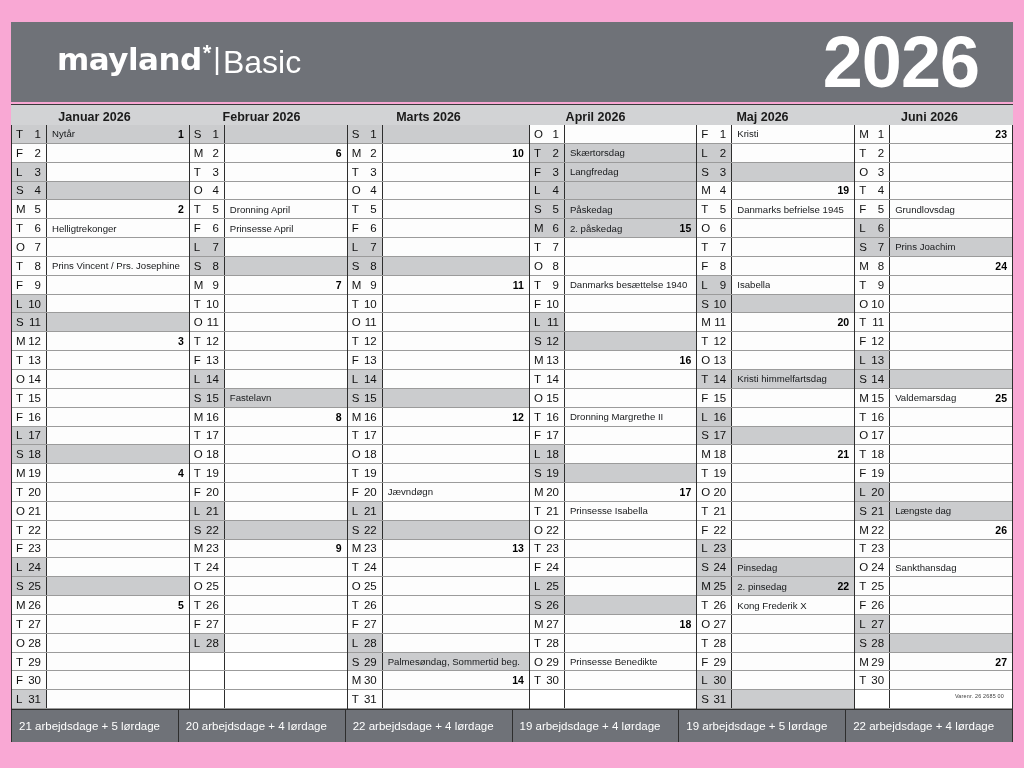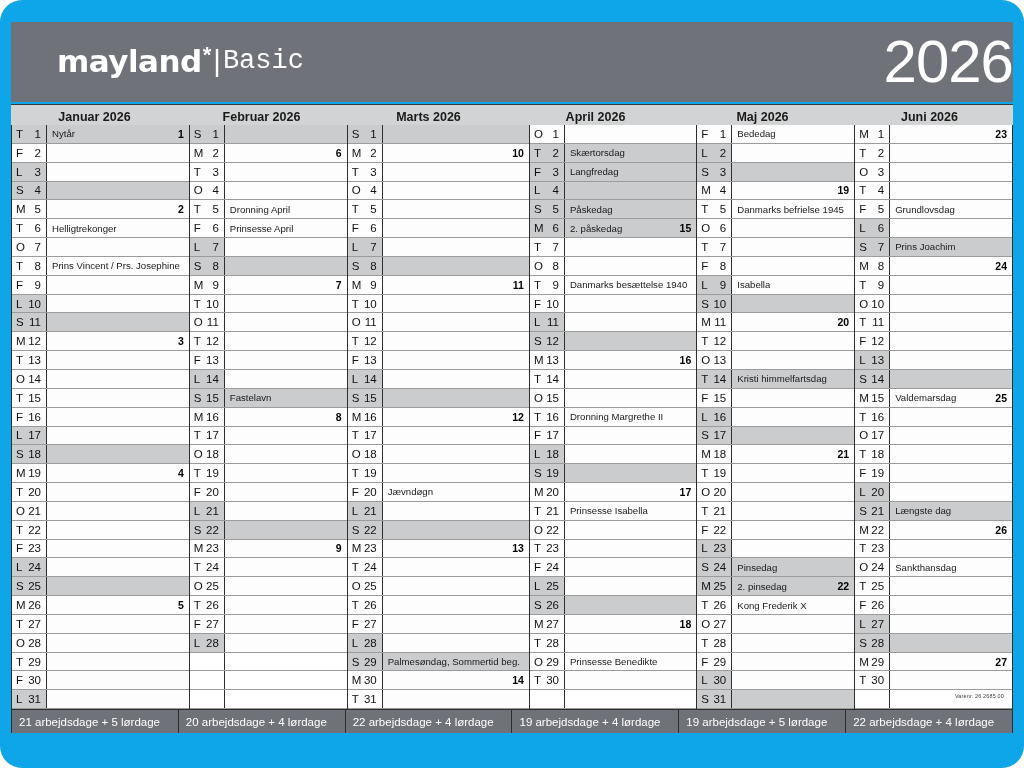--- a/index.html
+++ b/index.html
@@ -5,23 +5,22 @@
   html, body {
     margin: 0; padding: 0;
     width: 1024px; height: 768px;
     background: #ffffff;
     font-family: "Liberation Sans", sans-serif;
     overflow: hidden;
   }
   #page {
     position: relative;
     width: 1024px; height: 768px;
-    background: #0ea5e9;
+    background: #f9a8d4;
     box-sizing: border-box;
-    border-radius: 22px;
   }
   
   .banner {
     position: absolute;
     left: 11px; top: 22px;
     width: 1002px; height: 80px;
     background: #6f7278;
     box-sizing: border-box;
     display: flex;
     align-items: center;
@@ -46,29 +45,30 @@
     margin-left: 1px;
     margin-top: -2px;
   }
   .brand-sep {
     font-size: 29px;
     font-weight: 400;
     margin: 0 2px 0 2px;
     line-height: 1.05;
   }
   .brand-basic {
-    font-size: 27px;
+    font-size: 32px;
     font-weight: 400;
     line-height: 1.15;
-    font-family: Liberation Mono, monospace;
+    font-family: Liberation Sans, sans-serif;
   }
   .banner-year {
+    margin-right: 34px;
     color: #ffffff;
-    font-size: 60px;
-    font-weight: 400;
+    font-size: 72px;
+    font-weight: 700;
     letter-spacing: -1px;
     line-height: 1;
   }
   
   .months-head {
     position: absolute;
     left: 11px; top: 104px;
     width: 1002px; height: 25px;
     display: flex;
     background: #d2d3d5;
@@ -149,25 +149,26 @@
     font-size: 10.5px;
     font-weight: 700;
     color: #000000;
     margin-left: auto;
     padding-left: 4px;
   }
   
   .footer {
     position: absolute;
     left: 11px; top: 709px;
-    width: 1002px; height: 24px;
+    width: 1002px; height: 33px;
     display: flex;
     background: #6f7278;
     box-sizing: border-box;
     border-top: 1.5px solid #2e2e2e;
+    justify-content: flex-end;
   }
   .footer-cell {
     flex: 1 1 0;
     display: flex;
     align-items: center;
     box-sizing: border-box;
     border-right: 1.5px solid #2e2e2e;
     color: #ffffff;
     font-size: 11.5px;
     padding-left: 7px;
@@ -1457,21 +1458,21 @@
           </div>
         </div>
       </div>
       <div class="month-col">
         <div class="day-row">
           <div class="daycell">
             <span class="dw">F</span>
             <span class="dn">1</span>
           </div>
           <div class="content">
-            <span class="note">Bededag</span>
+            <span class="note">Kristi</span>
             <span class="wk"></span>
           </div>
         </div>
         <div class="day-row sat">
           <div class="daycell">
             <span class="dw">L</span>
             <span class="dn">2</span>
           </div>
           <div class="content">
             <span class="note"></span>

